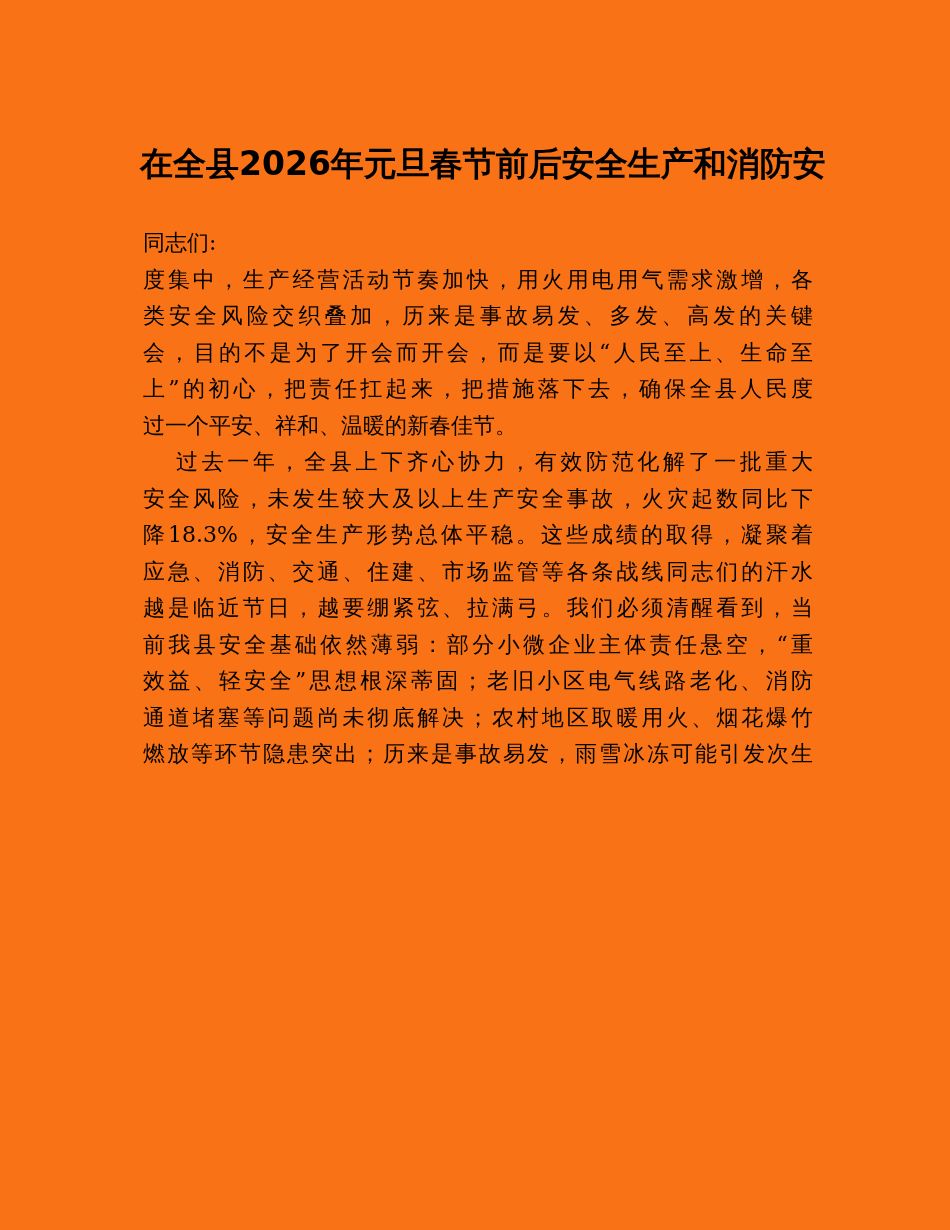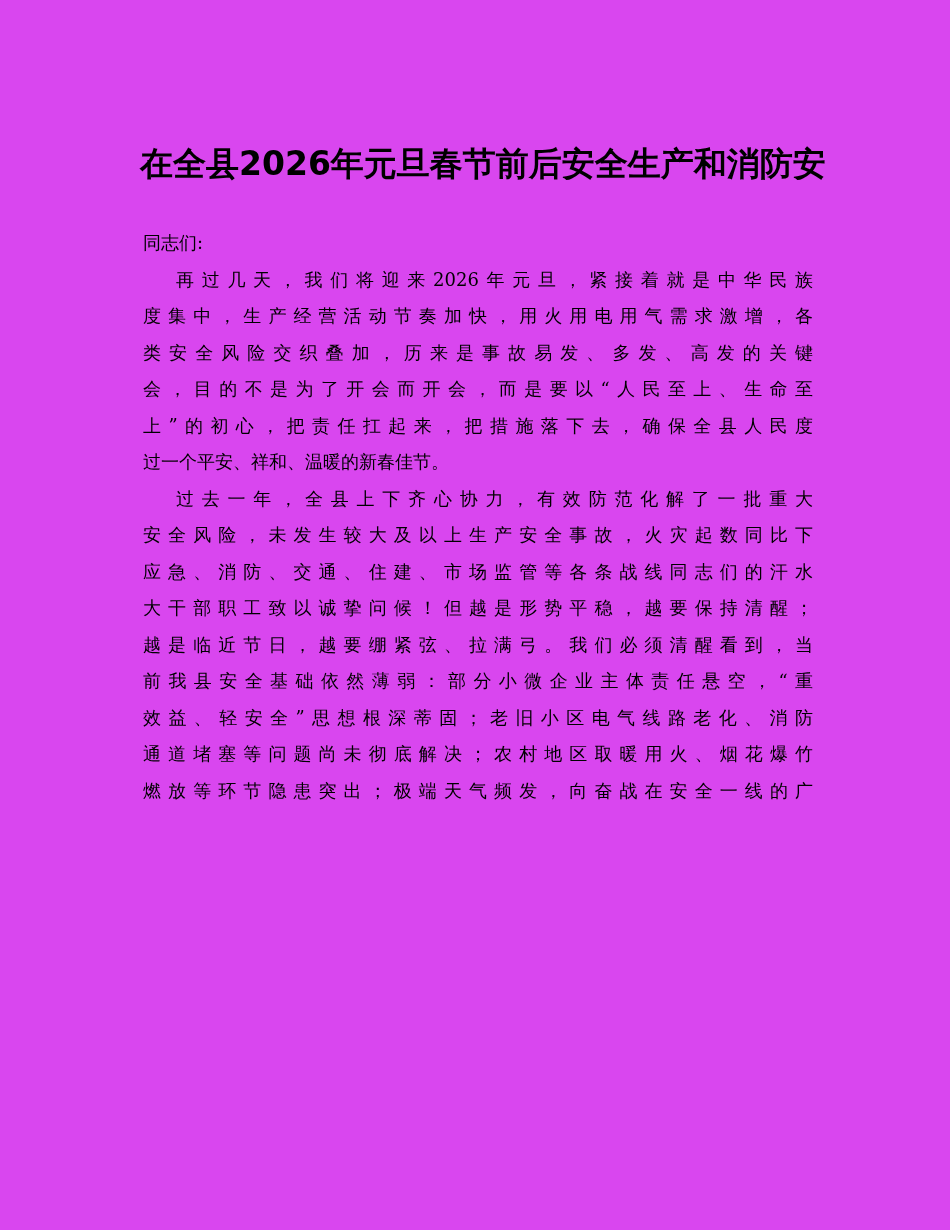--- a/index.html
+++ b/index.html
@@ -13,21 +13,21 @@
       position: relative;
       overflow: hidden;
       color: #000000;
     }
     .page {
       position: absolute;
       left: 0;
       top: 0;
       width: 950px;
       height: 1230px;
-      background: #d946ef;
+      background: #f97316;
     }
     .title {
       position: absolute;
       left: 140px;
       width: 672px;
       top: 136px;
       margin: 0;
       text-align: center;
       font-family: "DejaVu Sans", sans-serif;
       font-weight: bold;
@@ -38,21 +38,21 @@
     .title .line {
       display: block;
       white-space: nowrap;
     }
     .body {
       position: absolute;
       left: 143px;
       top: 225px;
       width: 670px;
       font-family: "DejaVu Serif", serif;
-      font-size: 18px;
+      font-size: 22px;
       line-height: 36.5px;
     }
     .row {
       display: block;
       white-space: nowrap;
       height: 36.5px;
       text-align: justify;
       text-align-last: justify;
     }
     .row.last {
@@ -73,34 +73,33 @@
 <div class="page">
 
   <h1 class="title">
     <span class="line">在全县2026年元旦春节前后安全生产和消防安</span>
   </h1>
 
   <div class="body">
     <span class="salutation">同志们:</span>
 
     <div>
-      <span class="row indent">再过几天，我们将迎来2026年元旦，紧接着就是中华民族</span>
       <span class="row">度集中，生产经营活动节奏加快，用火用电用气需求激增，各</span>
       <span class="row">类安全风险交织叠加，历来是事故易发、多发、高发的关键</span>
       <span class="row">会，目的不是为了开会而开会，而是要以“人民至上、生命至</span>
       <span class="row">上”的初心，把责任扛起来，把措施落下去，确保全县人民度</span>
       <span class="row last">过一个平安、祥和、温暖的新春佳节。</span>
     </div>
 
     <div>
       <span class="row indent">过去一年，全县上下齐心协力，有效防范化解了一批重大</span>
       <span class="row">安全风险，未发生较大及以上生产安全事故，火灾起数同比下</span>
+      <span class="row">降18.3%，安全生产形势总体平稳。这些成绩的取得，凝聚着</span>
       <span class="row">应急、消防、交通、住建、市场监管等各条战线同志们的汗水</span>
-      <span class="row">大干部职工致以诚挚问候！但越是形势平稳，越要保持清醒；</span>
       <span class="row">越是临近节日，越要绷紧弦、拉满弓。我们必须清醒看到，当</span>
       <span class="row">前我县安全基础依然薄弱：部分小微企业主体责任悬空，“重</span>
       <span class="row">效益、轻安全”思想根深蒂固；老旧小区电气线路老化、消防</span>
       <span class="row">通道堵塞等问题尚未彻底解决；农村地区取暖用火、烟花爆竹</span>
-      <span class="row">燃放等环节隐患突出；极端天气频发，向奋战在安全一线的广</span>
+      <span class="row">燃放等环节隐患突出；历来是事故易发，雨雪冰冻可能引发次生</span>
     </div>
   </div>
 
 </div>
 
 </body></html>

